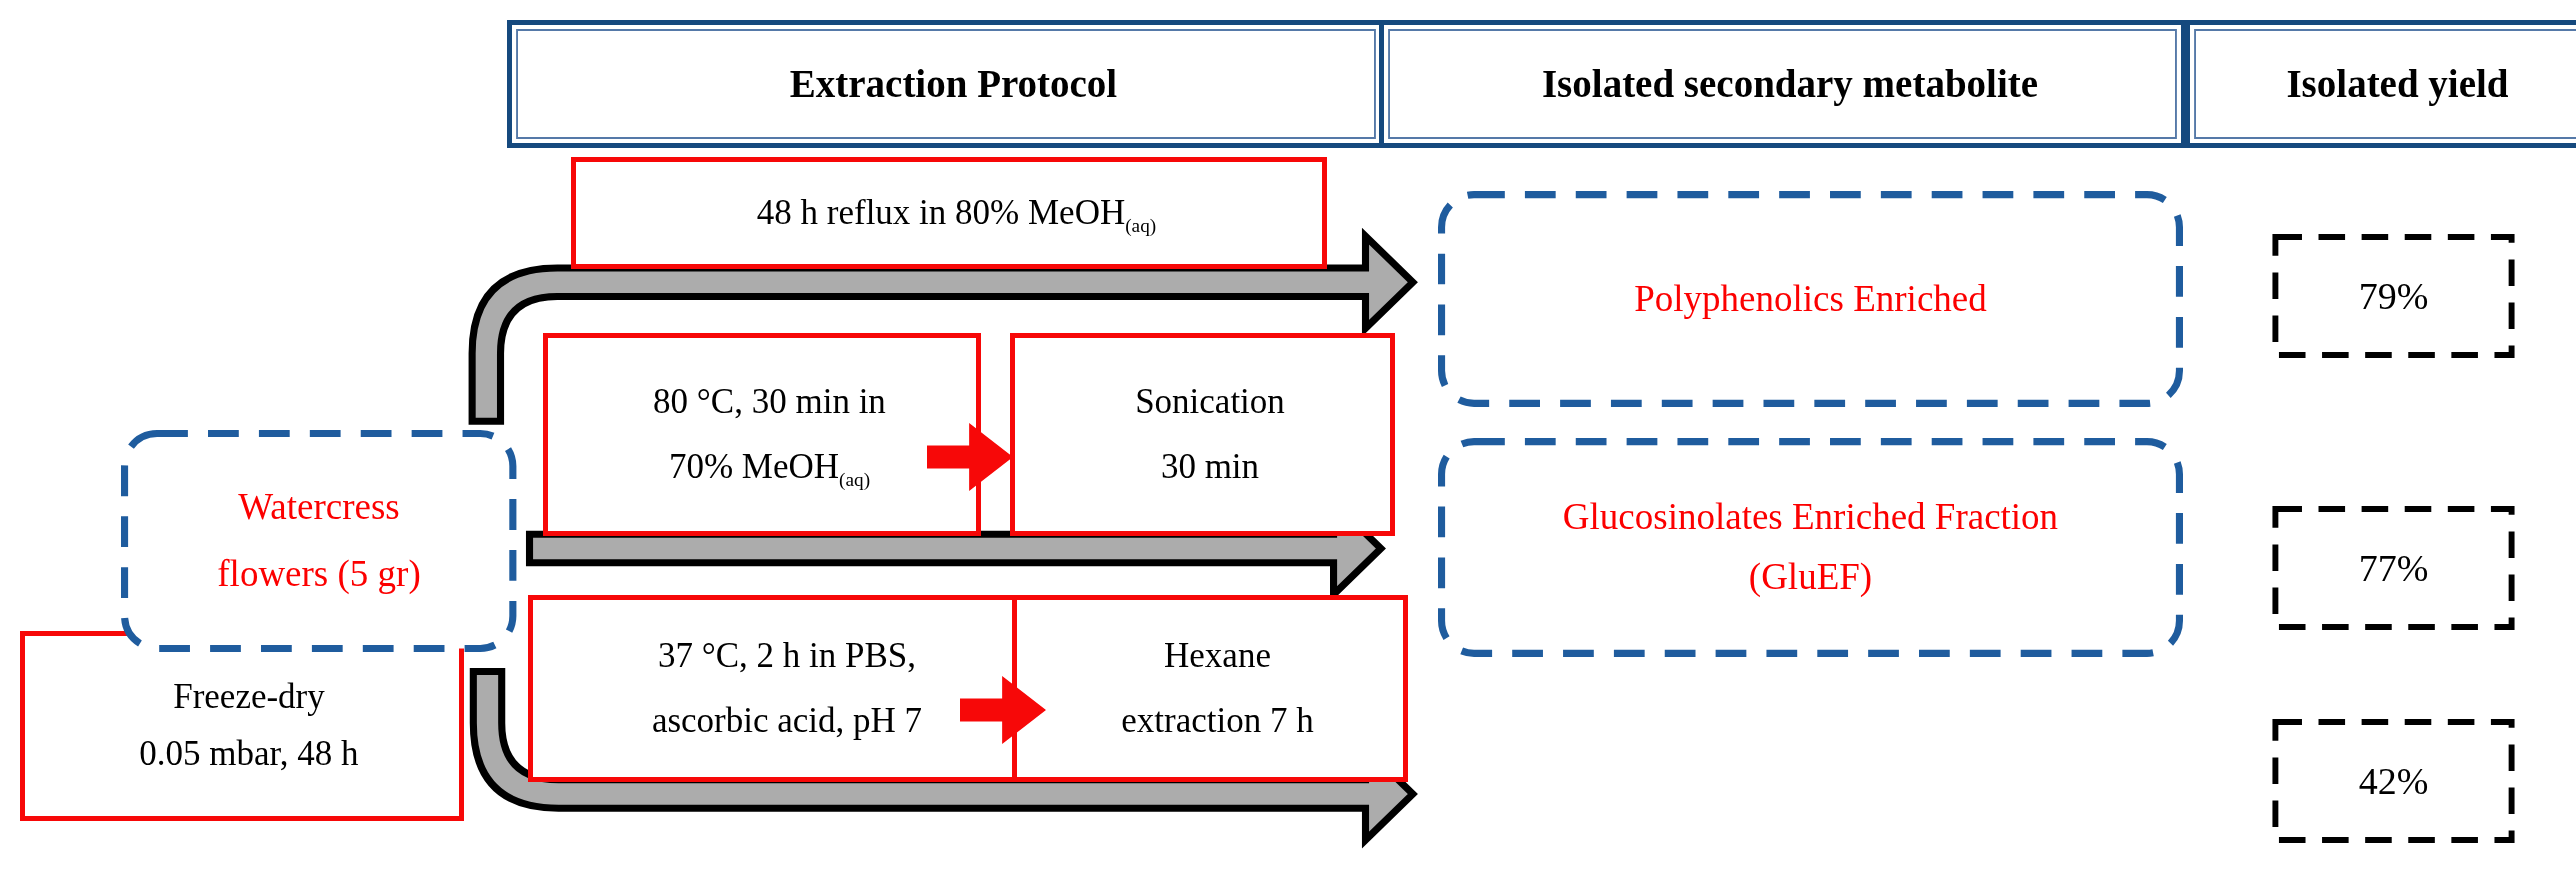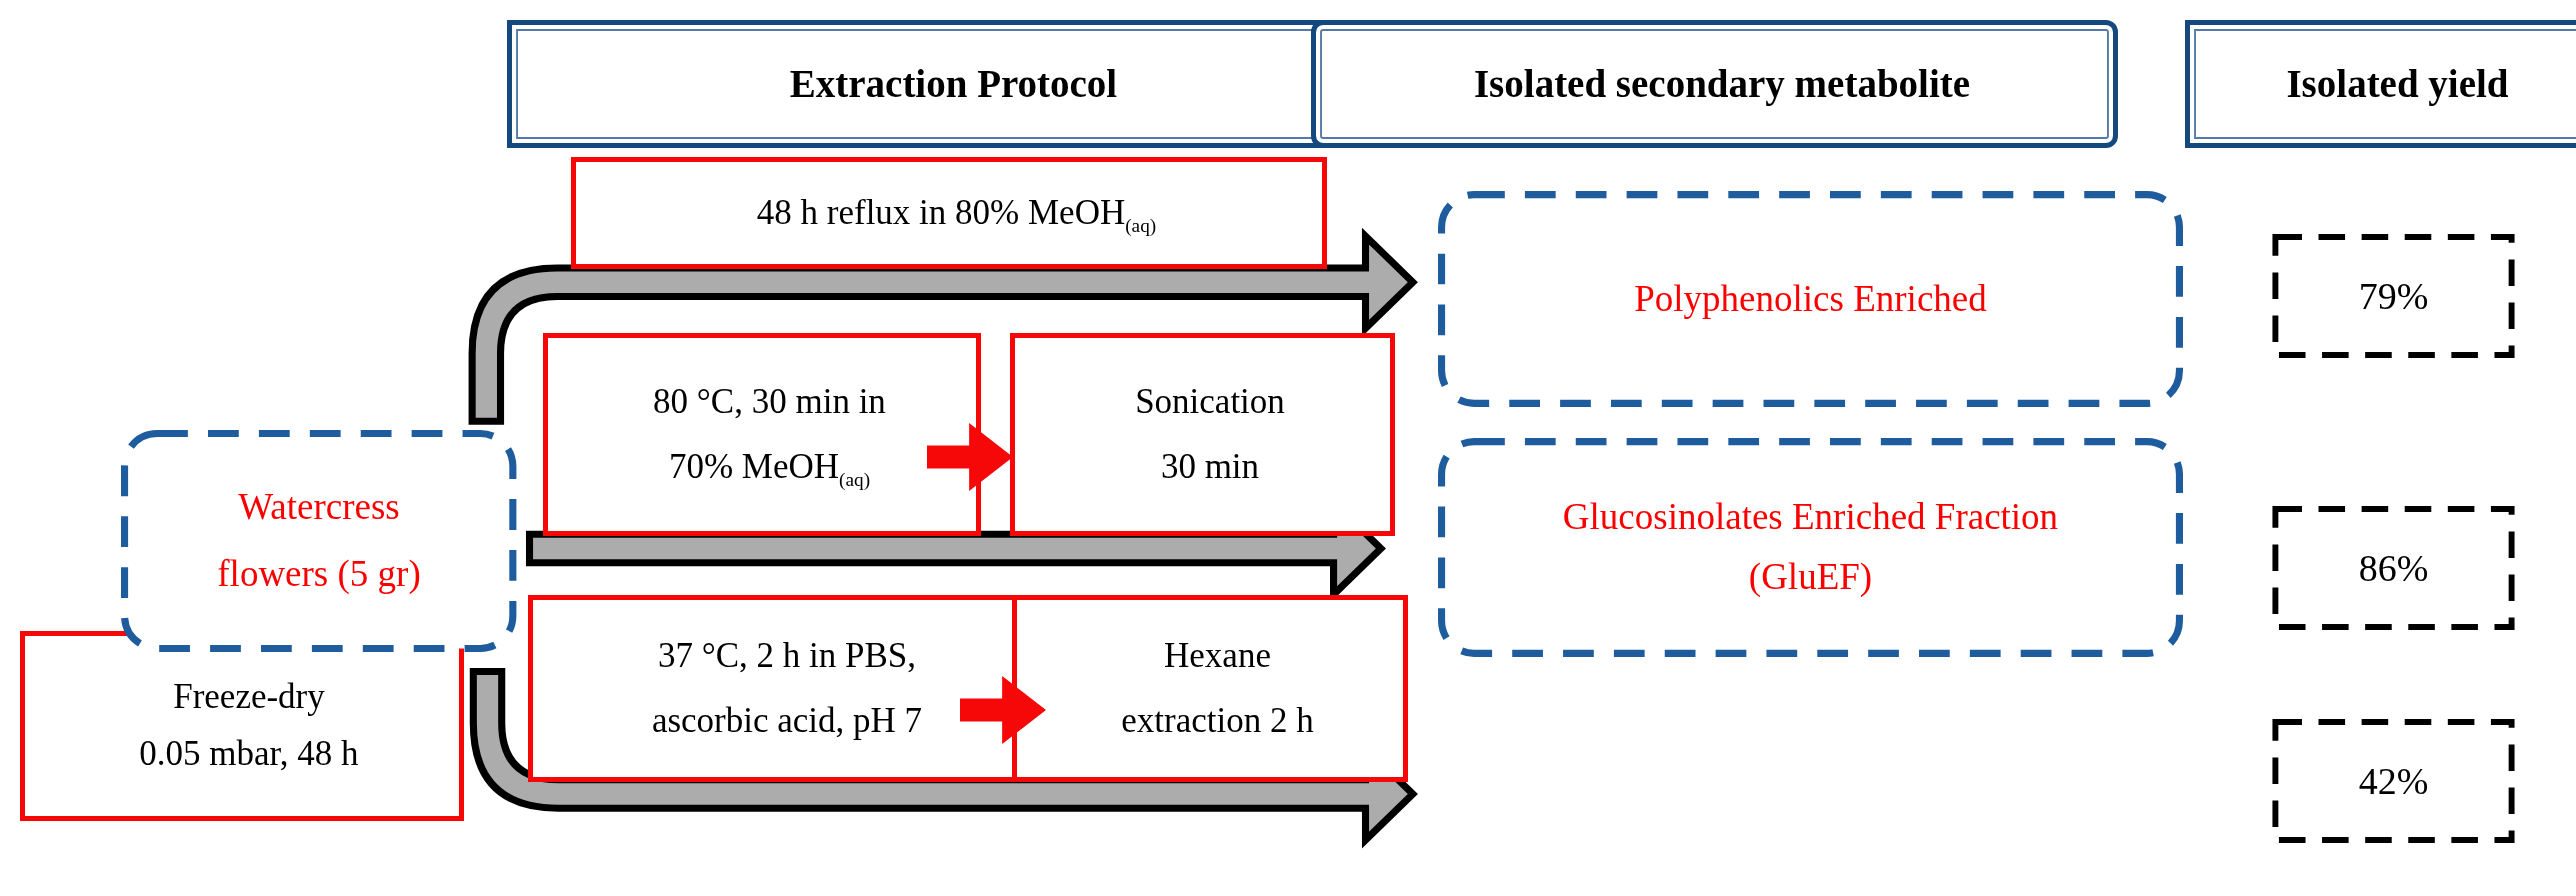--- a/index.html
+++ b/index.html
@@ -64,21 +64,21 @@
 
   <svg class="abs arrows-svg" width="2576" height="897" viewBox="0 0 4354 1516">
     <path d="M 798 712 L 798 597 Q 798 453 942 453 L 2308 453 L 2308 399 L 2388 477 L 2308 555 L 2308 501 L 942 501 Q 846 501 846 597 L 846 712 Z" fill="#acacac" stroke="#000000" stroke-width="12" stroke-linejoin="miter"></path>
     <path d="M 895 903 L 2254 903 L 2254 849 L 2334 927 L 2254 1005 L 2254 951 L 895 951 Z" fill="#acacac" stroke="#000000" stroke-width="12" stroke-linejoin="miter"></path>
     <path d="M 800 1135 L 800 1222 Q 800 1366 944 1366 L 2308 1366 L 2308 1420 L 2388 1342 L 2308 1264 L 2308 1318 L 944 1318 Q 848 1318 848 1222 L 848 1135 Z" fill="#acacac" stroke="#000000" stroke-width="12" stroke-linejoin="miter"></path>
   </svg>
 
   <div class="abs hdr flexc" style="left:507px; top:19.5px; width:853px; height:118px;">
     <span>Extraction Protocol</span>
   </div>
-  <div class="abs hdr flexc" style="left:1311px; top:19.5px; width:782px; height:118px;border-radius:12px;">
+  <div class="abs hdr flexc" style="left:1379px; top:19.5px; width:782px; height:118px;">
     <span>Isolated secondary metabolite</span>
   </div>
   <div class="abs hdr flexc" style="left:2185px; top:19.5px; width:385px; height:118px;">
     <span>Isolated yield</span>
   </div>
 
   <div class="abs redbox flexc gap28" style="left:19.5px; top:631px; width:419px; height:180px; z-index:2;">
     <span>Freeze-dry</span>
     <span>0.05 mbar, 48 h</span>
   </div>
@@ -107,21 +107,21 @@
     <span>30 min</span>
   </div>
 
   <div class="abs redbox flexc gap40" style="left:528px; top:595px; width:478px; height:177px;">
     <span>37 °C, 2 h in PBS,</span>
     <span>ascorbic acid, pH 7</span>
   </div>
   <div class="abs red-block-arrow" style="left:960px; top:676px; width:86px; height:68px;"></div>
   <div class="abs redbox flexc gap40" style="left:1012px; top:595px; width:371px; height:177px;">
     <span>Hexane</span>
-    <span>extraction 2 h</span>
+    <span>extraction 7 h</span>
   </div>
 
   <div class="abs dashwrap" style="left:1438px; top:191px; width:745px; height:216px;">
     <svg width="745" height="216" viewBox="0 0 1260 365">
       <rect x="6" y="6" width="1248" height="353" rx="55" fill="#ffffff" stroke="#1f5c9e" stroke-width="12" stroke-dasharray="52 34"></rect>
     </svg>
     <div class="dashtext redtext gapmet">
       <span>Polyphenolics Enriched</span>
     </div>
   </div>
@@ -141,21 +141,21 @@
     </svg>
     <div class="dashtext yieldtext">
       <span>79%</span>
     </div>
   </div>
   <div class="abs dashwrap" style="left:2272px; top:506px; width:243px; height:124px;">
     <svg width="243" height="124" viewBox="0 0 410 210">
       <rect x="5" y="5" width="400" height="200" fill="#ffffff" stroke="#000000" stroke-width="10" stroke-dasharray="45 28"></rect>
     </svg>
     <div class="dashtext yieldtext">
-      <span>86%</span>
+      <span>77%</span>
     </div>
   </div>
   <div class="abs dashwrap" style="left:2272px; top:719px; width:243px; height:124px;">
     <svg width="243" height="124" viewBox="0 0 410 210">
       <rect x="5" y="5" width="400" height="200" fill="#ffffff" stroke="#000000" stroke-width="10" stroke-dasharray="45 28"></rect>
     </svg>
     <div class="dashtext yieldtext">
       <span>42%</span>
     </div>
   </div>

